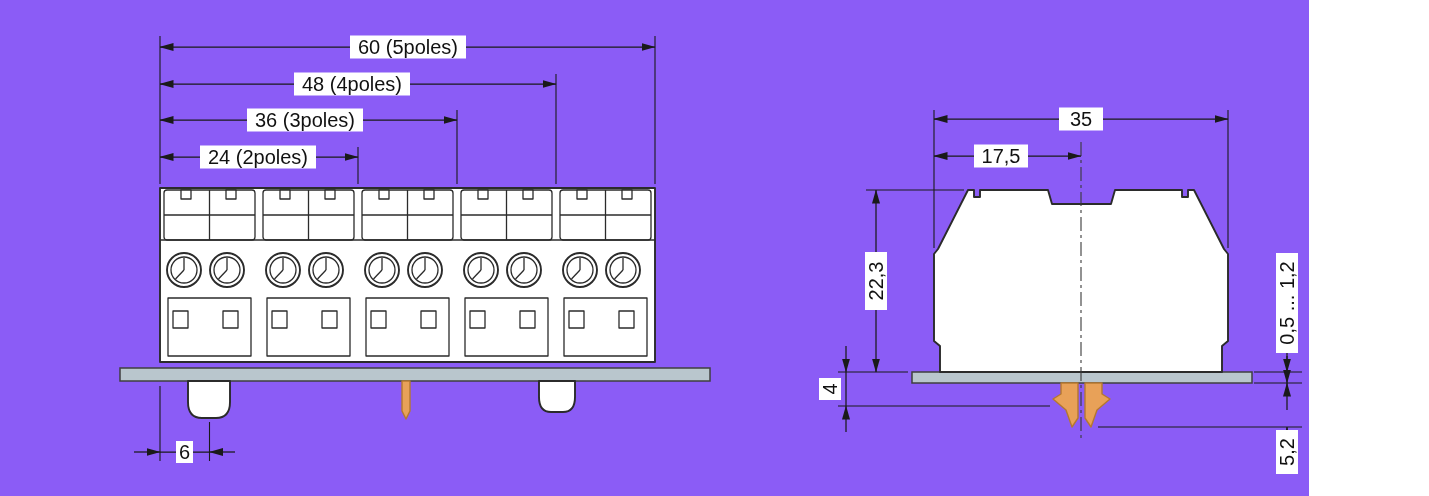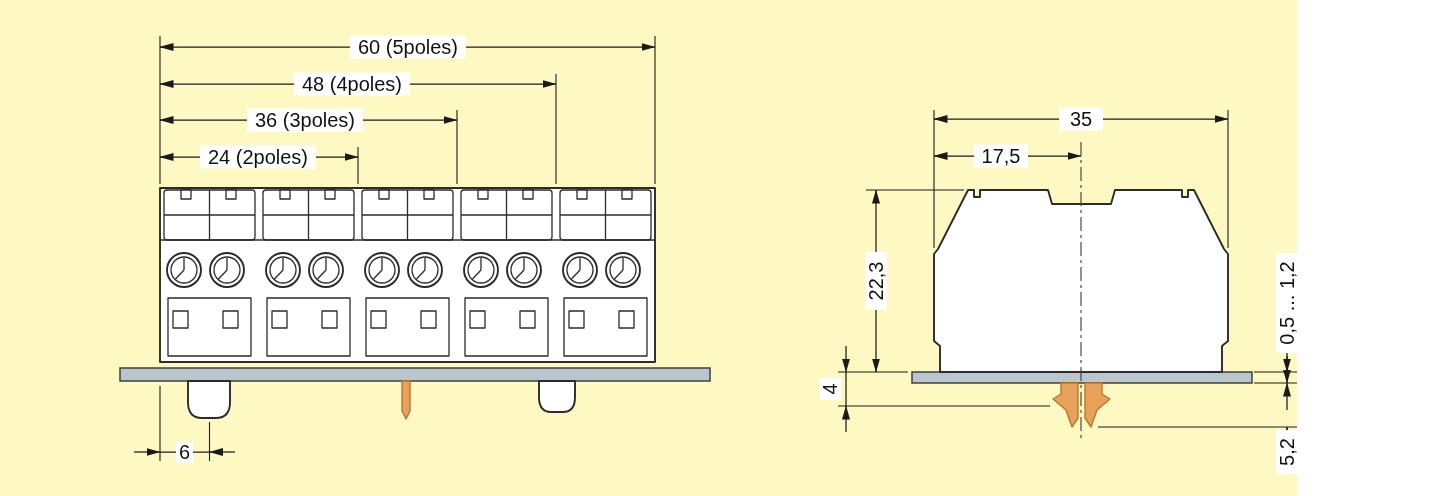--- a/index.html
+++ b/index.html
@@ -1,18 +1,18 @@
 <!DOCTYPE html>
 <html><head>
 <meta charset="utf-8">
 <style>
   html,body { margin:0; padding:0; background:#fff; }
   .canvas {
-    position:relative; width:1297px; height:496px; background:#fef9c3;
-    font-family:"Liberation Sans", sans-serif; overflow:hidden;
+    position:relative; width:1297px; height:496px; background:#8b5cf6;
+    font-family:"Liberation Sans", sans-serif; overflow:hidden;padding-left:12px;
   }
   svg { position:absolute; inset:0; }
   .ln   { stroke:#2b2b2b; stroke-width:1.9; fill:none; stroke-linejoin:round; }
   .thin { stroke-width:1.3; }
   .dim  { stroke:#1a1a1a; stroke-width:1.25; fill:none; }
   .ext  { stroke:#1a1a1a; stroke-width:1.1; fill:none; }
   .cl   { stroke:#3a3a3a; stroke-width:1.1; fill:none; stroke-dasharray:14 4 3 4; }
   .plate  { stroke:#3f3f3f; stroke-width:1.5; }
   .orange { stroke:#b5782f; stroke-width:1.4; stroke-linejoin:round; }
   .white  { fill:#ffffff; }

